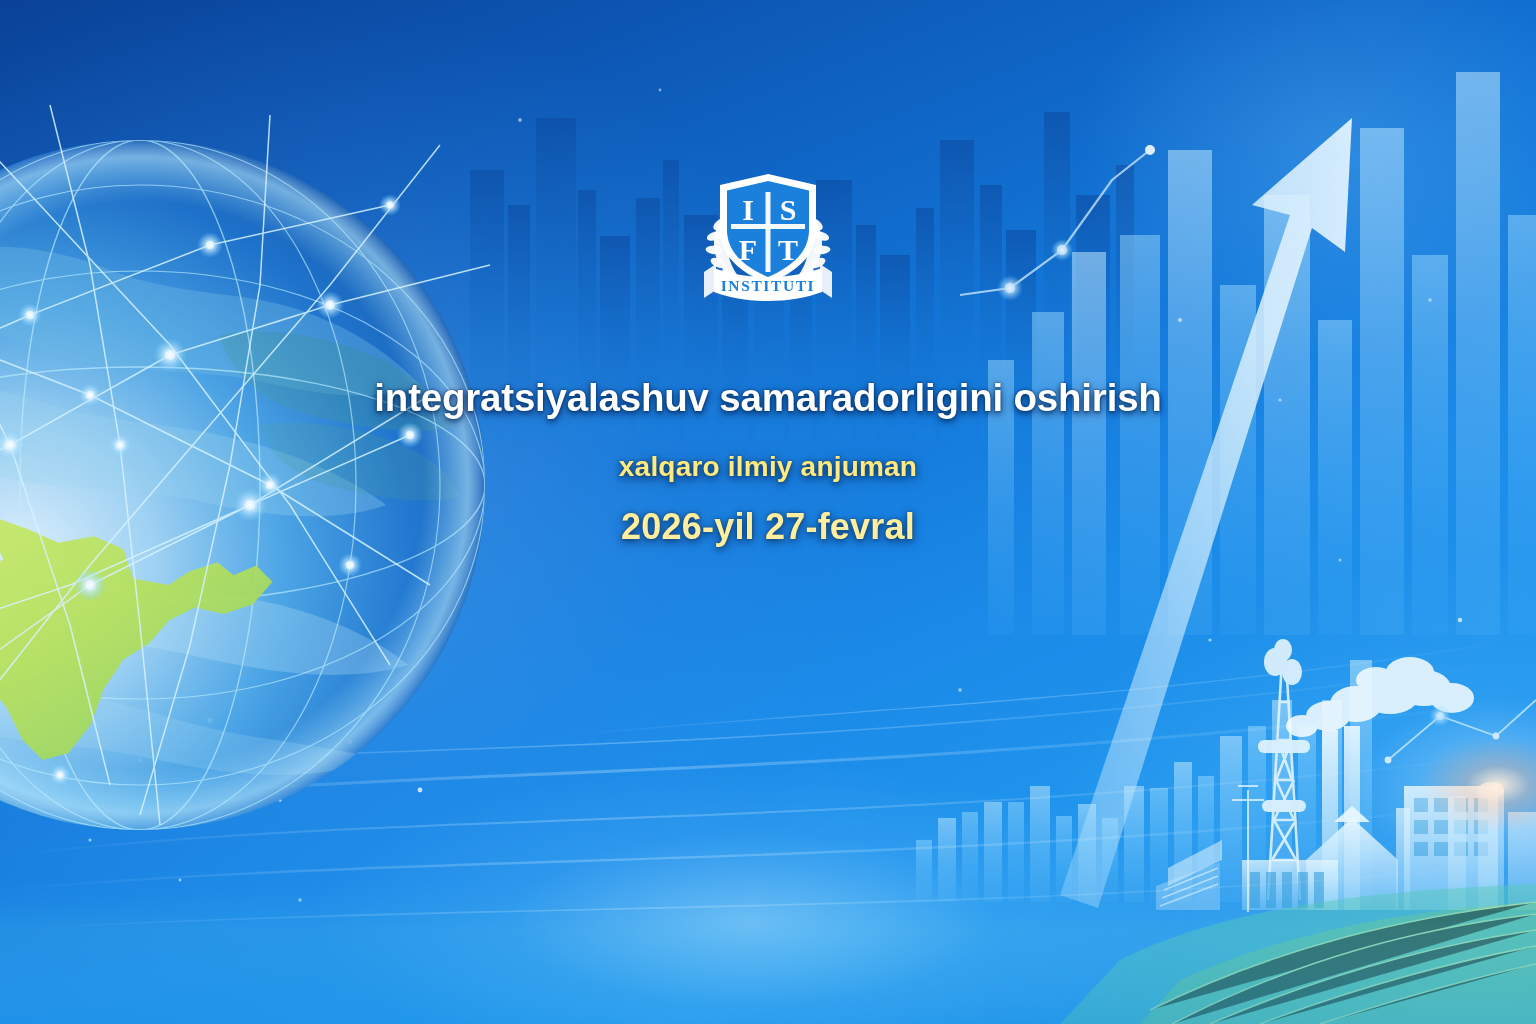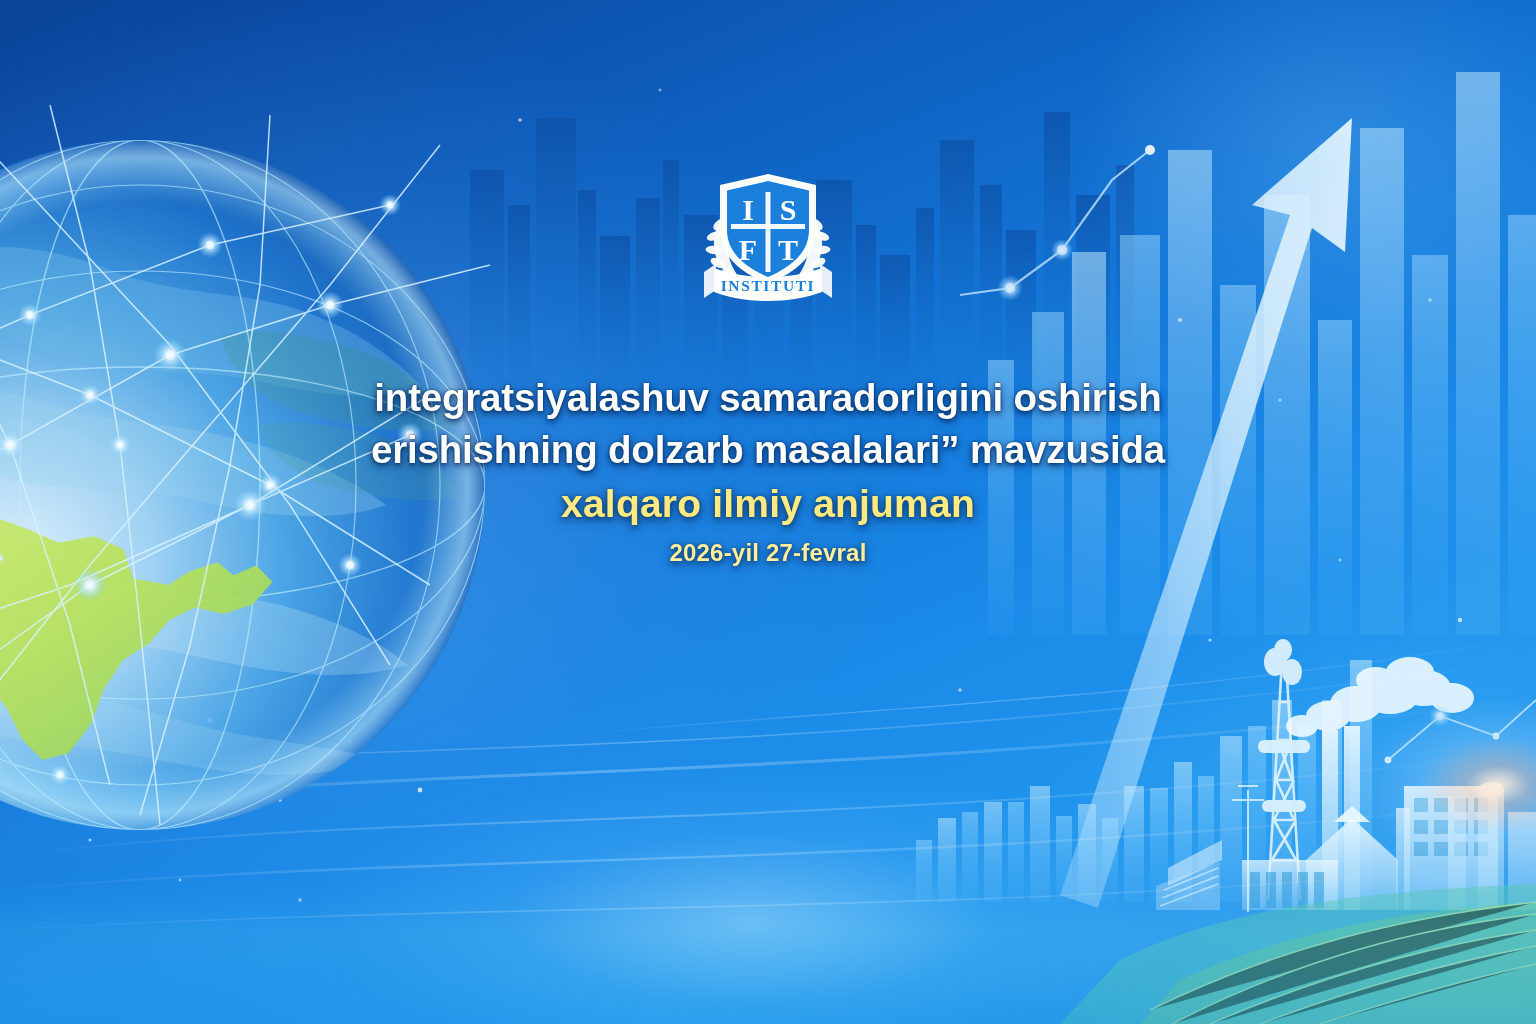--- a/index.html
+++ b/index.html
@@ -73,34 +73,36 @@
       0 2px 5px rgba(4,40,92,0.75),
       0 3px 10px rgba(4,40,92,0.55);
     white-space:nowrap;
   }
   .tline .b { font-weight:700; }
   .tline .n { font-weight:700; }
   .quote-open { font-weight:700; font-size:40px; }
   .quote-close { font-weight:700; }
 
   .headline {
+    margin-top:15px;
     color:#ffe982;
     font-weight:700;
-    font-size:39px;
+    font-size:28px;
     line-height:55px;
     letter-spacing:0.2px;
     text-shadow:
       0 0 2px rgba(40,50,10,0.55),
       0 2px 6px rgba(10,45,95,0.75),
       0 3px 12px rgba(10,45,95,0.5);
   }
   .eventdate {
+    margin-top:11px;
     color:#ffeea0;
     font-weight:700;
-    font-size:24px;
+    font-size:36px;
     line-height:44px;
     letter-spacing:0.2px;
     text-shadow:
       0 0 2px rgba(40,50,10,0.5),
       0 2px 6px rgba(10,45,95,0.7),
       0 3px 11px rgba(10,45,95,0.45);
   }
 </style>
 </head>
 <body>
@@ -520,23 +522,20 @@
     </div>
 
     <div class="title-block">
 
 
       <div class="tline">
         <span class="b">integratsiyalashuv</span><span class="n"> samaradorligini oshirish</span>
       </div>
 
 
-      <div class="tline">
-        <span class="n">erishishning </span><span class="b">dolzarb masalalari</span><span class="quote-close">”</span><span class="n"> mavzusida</span>
-      </div>
 
       <div class="headline">xalqaro ilmiy anjuman</div>
 
       <div class="eventdate">2026-yil 27-fevral</div>
     </div>
 
   </div>
 </div>
 
 </body></html>

